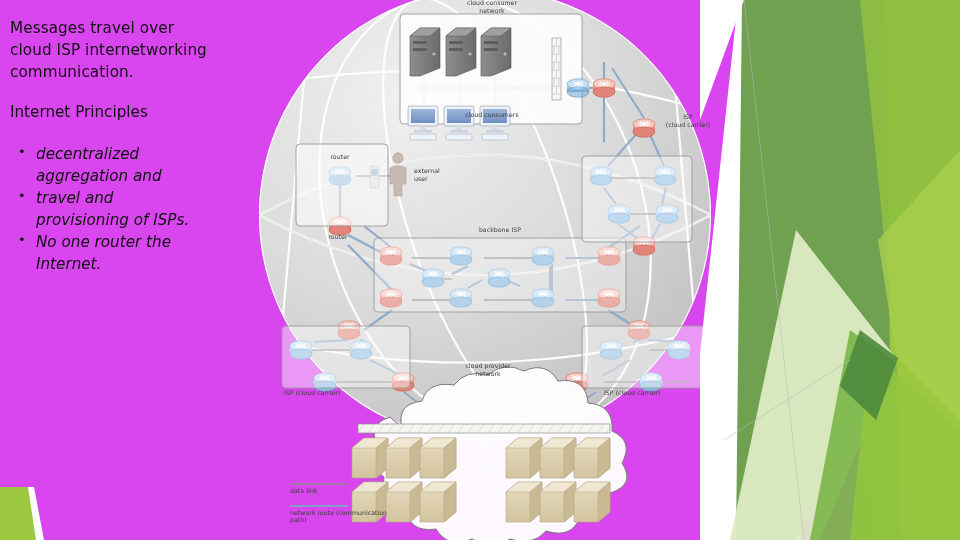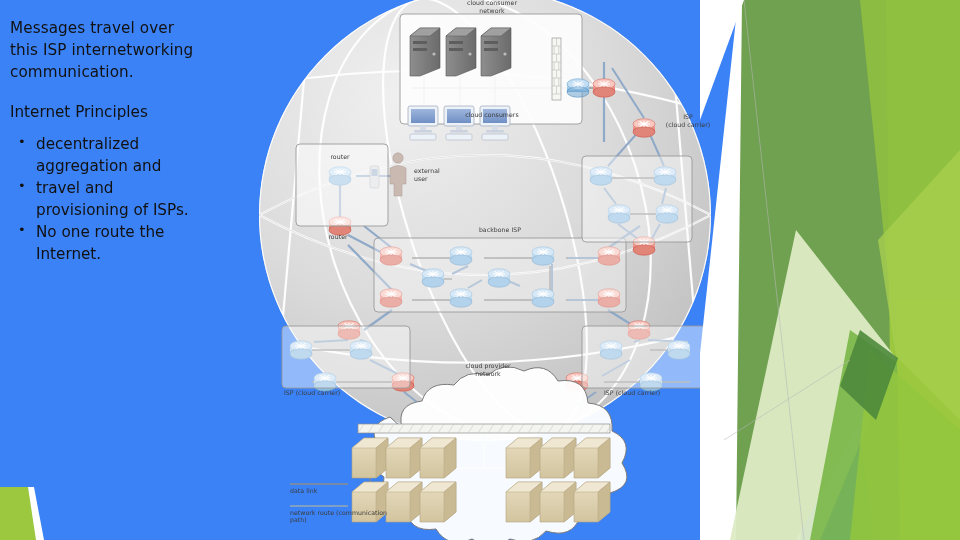--- a/index.html
+++ b/index.html
@@ -1,39 +1,39 @@
 <!DOCTYPE html>
 <html><head>
 <meta charset="utf-8">
 <style>
   html,body{margin:0;padding:0;}
   body{
     width:960px;height:540px;overflow:hidden;background:#ffffff;
     font-family:"DejaVu Sans","Liberation Sans",sans-serif;position:relative;
   }
-  .slide{position:absolute;inset:0;background:#3b82f6;overflow:hidden;}
+  .slide{position:absolute;inset:0;background:#d946ef;overflow:hidden;}
 
   
   .facets{position:absolute;right:0;top:0;width:260px;height:540px;overflow:hidden;}
   .facets svg{display:block;}
   .corner-accent{position:absolute;left:0;bottom:0;width:120px;height:55px;overflow:hidden;}
 
   
   .textcol{position:absolute;left:10px;top:18px;width:248px;color:#111;}
   .lead{font-size:15.2px;line-height:1.44;letter-spacing:.1px;}
   .lead div{white-space:nowrap;}
   .gap{height:17px;}
-  .head2{font-size:15.2px;line-height:1.45;margin-bottom:10px;}
+  .head2{font-size:15.2px;line-height:1.45;margin-bottom:20px;}
   ul.bullets{list-style:none;margin:0;padding:0;}
   ul.bullets li{
     position:relative;padding-left:26px;font-size:15.2px;line-height:1.45;
     margin-bottom:0px;
   }
   ul.bullets li .bdot{position:absolute;left:8px;top:-1px;font-size:13px;line-height:1.5;}
-  ul.bullets li .l2{display:block;}
+  ul.bullets li .l2{display:block;font-style:italic;}
 
   
   .stage{position:absolute;left:252px;top:0;width:490px;height:540px;}
   .stage svg{position:absolute;left:0;top:0;}
   .dlabel{
     position:absolute;font-size:6.2px;color:#3b3b3b;text-align:center;
     letter-spacing:.05px;line-height:1.25;white-space:nowrap;
     font-family:"DejaVu Sans","Liberation Sans",sans-serif;
   }
   .dlabel.lft{text-align:left;}
@@ -581,42 +581,42 @@
       <span style="white-space:pre-line;">cloud provider
 network</span>
     </div>
     <div class="dlabel lft" style="left:38px;top:487px;width:96px;">data link</div>
     <div class="dlabel lft" style="left:38px;top:509px;width:104px;white-space:normal;line-height:1.15;">network route (communication path)</div>
   </div>
 
   <div class="textcol">
     <div class="lead">
       <div>Messages travel over</div>
-      <div>this ISP internetworking</div>
+      <div>cloud ISP internetworking</div>
       <div>communication.</div>
     </div>
 
     <div class="gap"></div>
 
     <div class="head2">Internet Principles</div>
 
     <ul class="bullets">
       <li>
         <span class="bdot">•</span>
         <span class="l2">decentralized</span>
         <span class="l2">aggregation and</span>
       </li>
       <li>
         <span class="bdot">•</span>
         <span class="l2">travel and</span>
         <span class="l2">provisioning of ISPs.</span>
       </li>
       <li>
         <span class="bdot">•</span>
-        <span class="l2">No one route the</span>
+        <span class="l2">No one router the</span>
         <span class="l2">Internet.</span>
       </li>
     </ul>
   </div>
 
   <div class="facets">
     <svg width="260" height="540" viewBox="0 0 260 540">
       <polygon points="38,0 130,0 78,540 -20,540" fill="#FFFFFF"></polygon>
       <polygon points="100,0 175,0 260,540 175,540" fill="#9BC83E"></polygon>
       <polygon points="175,0 260,0 260,540 210,540" fill="#9BC83E"></polygon>

